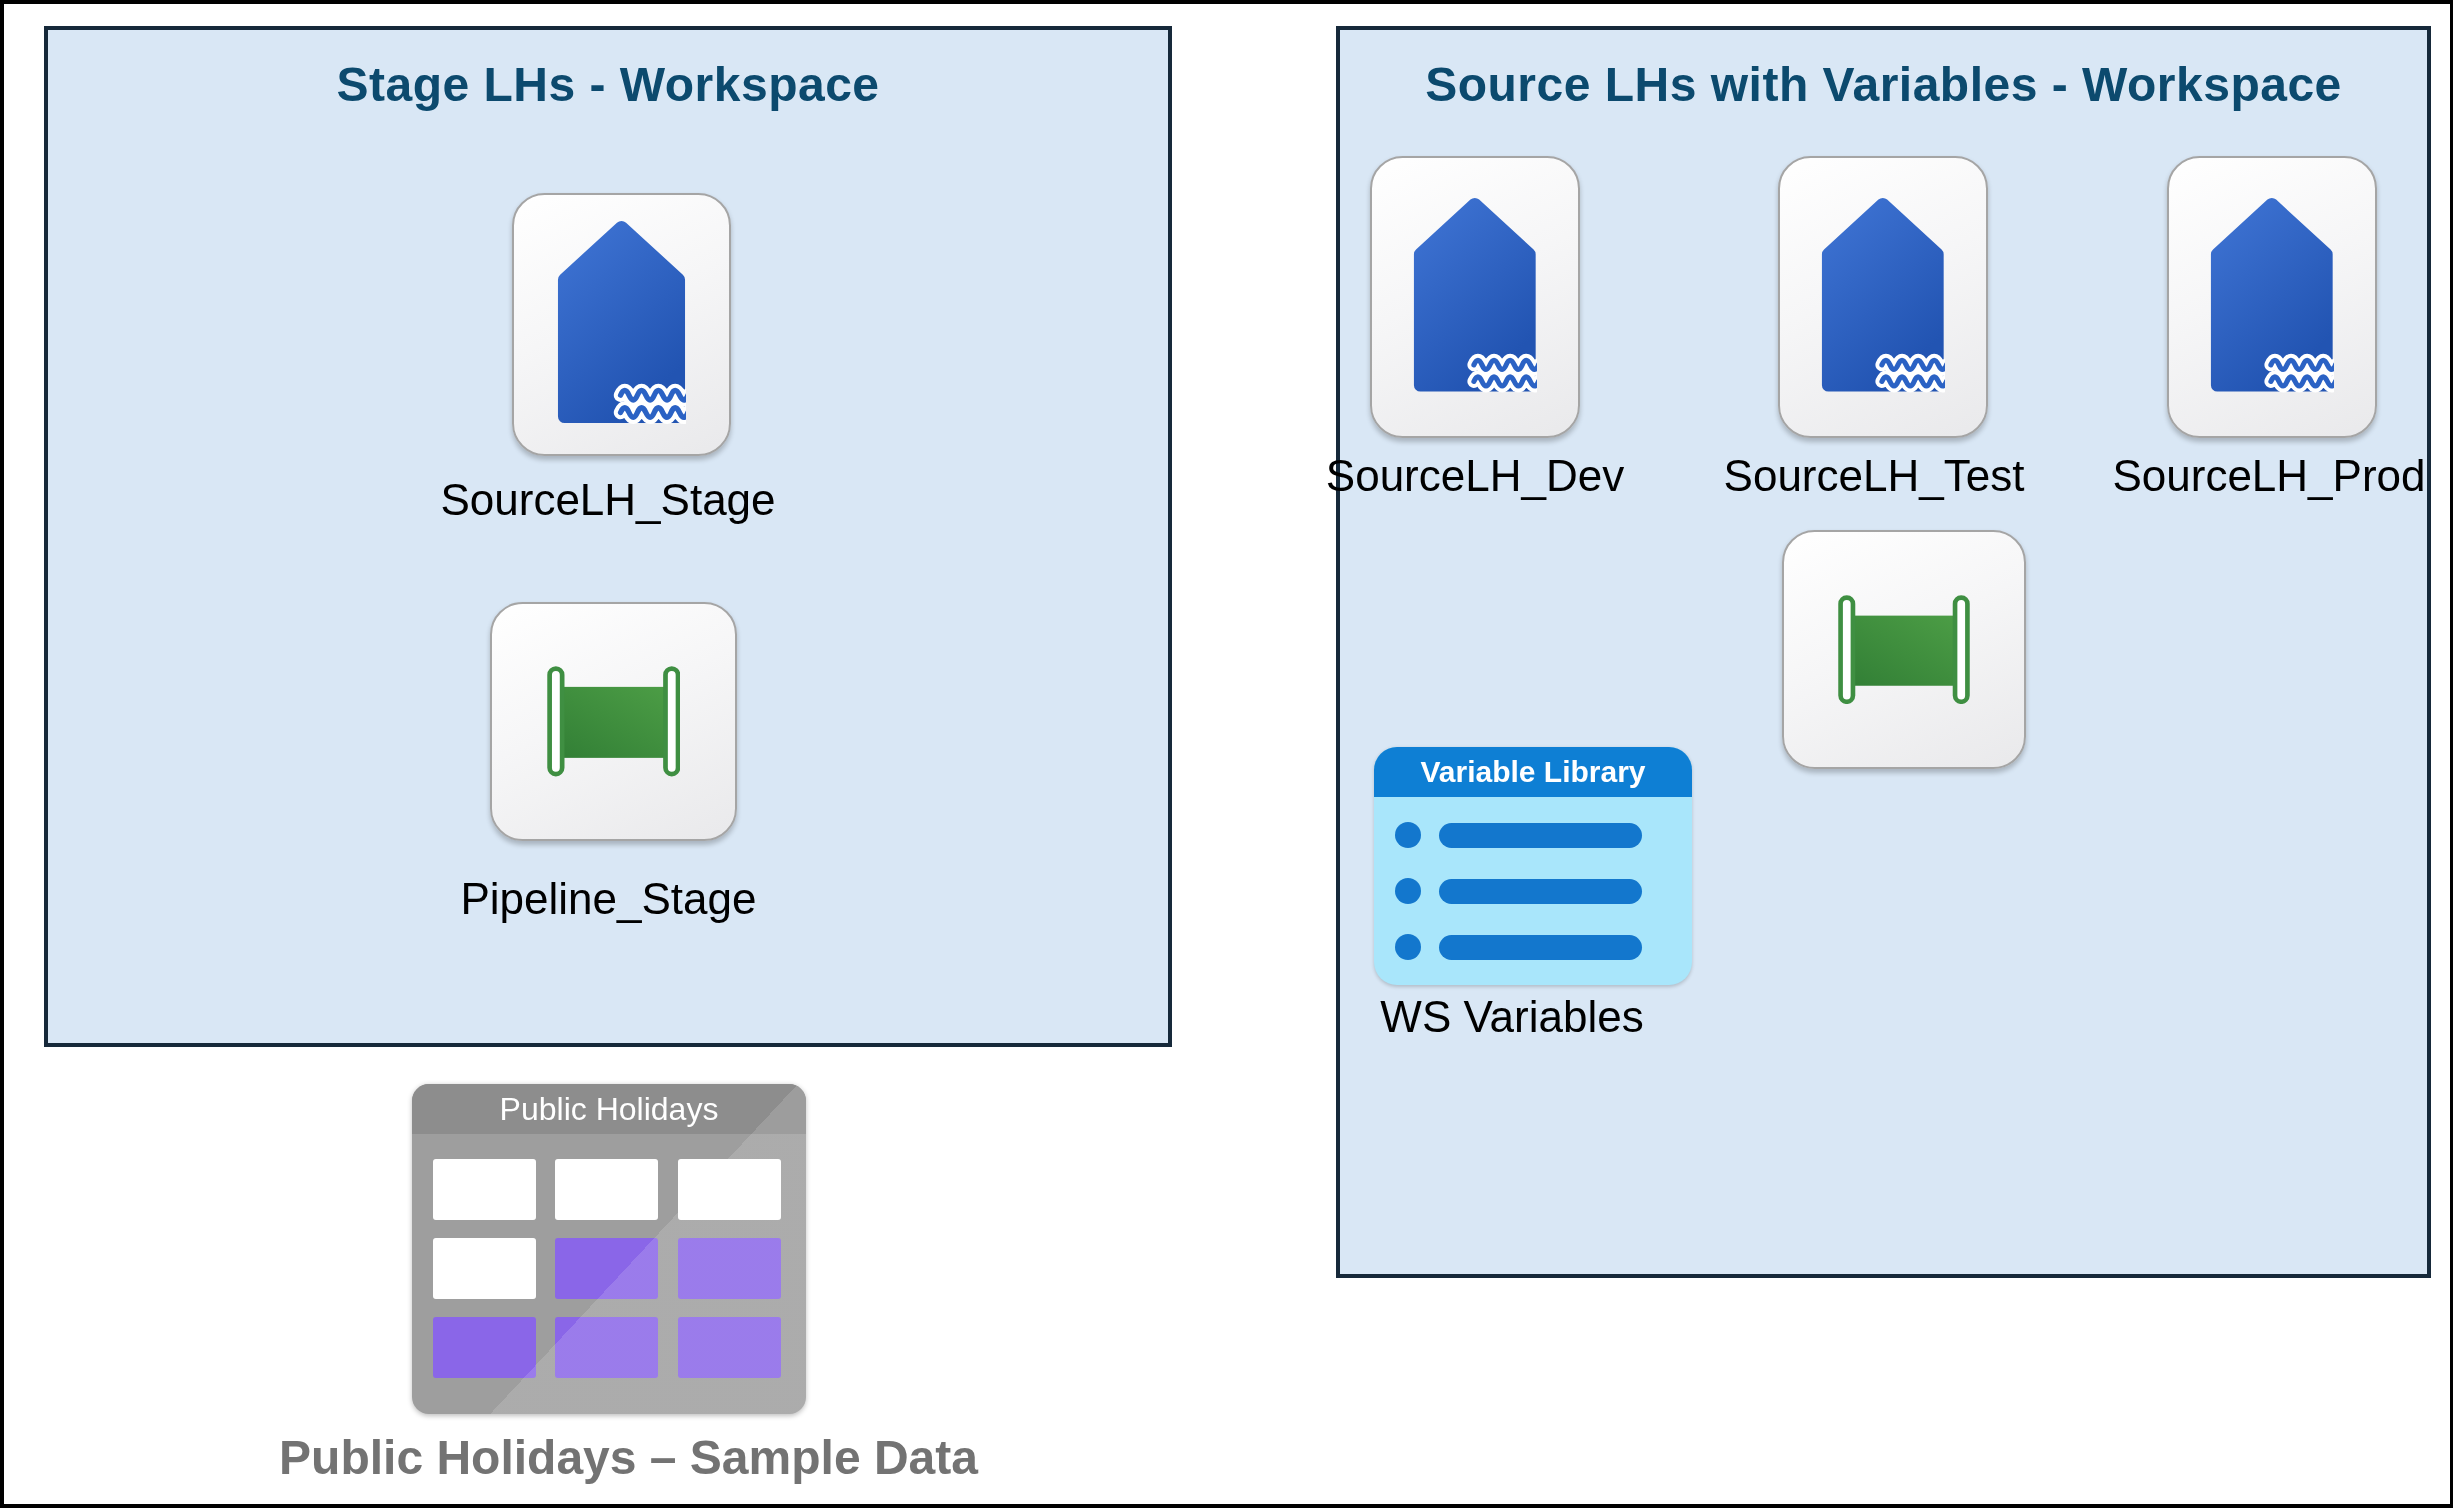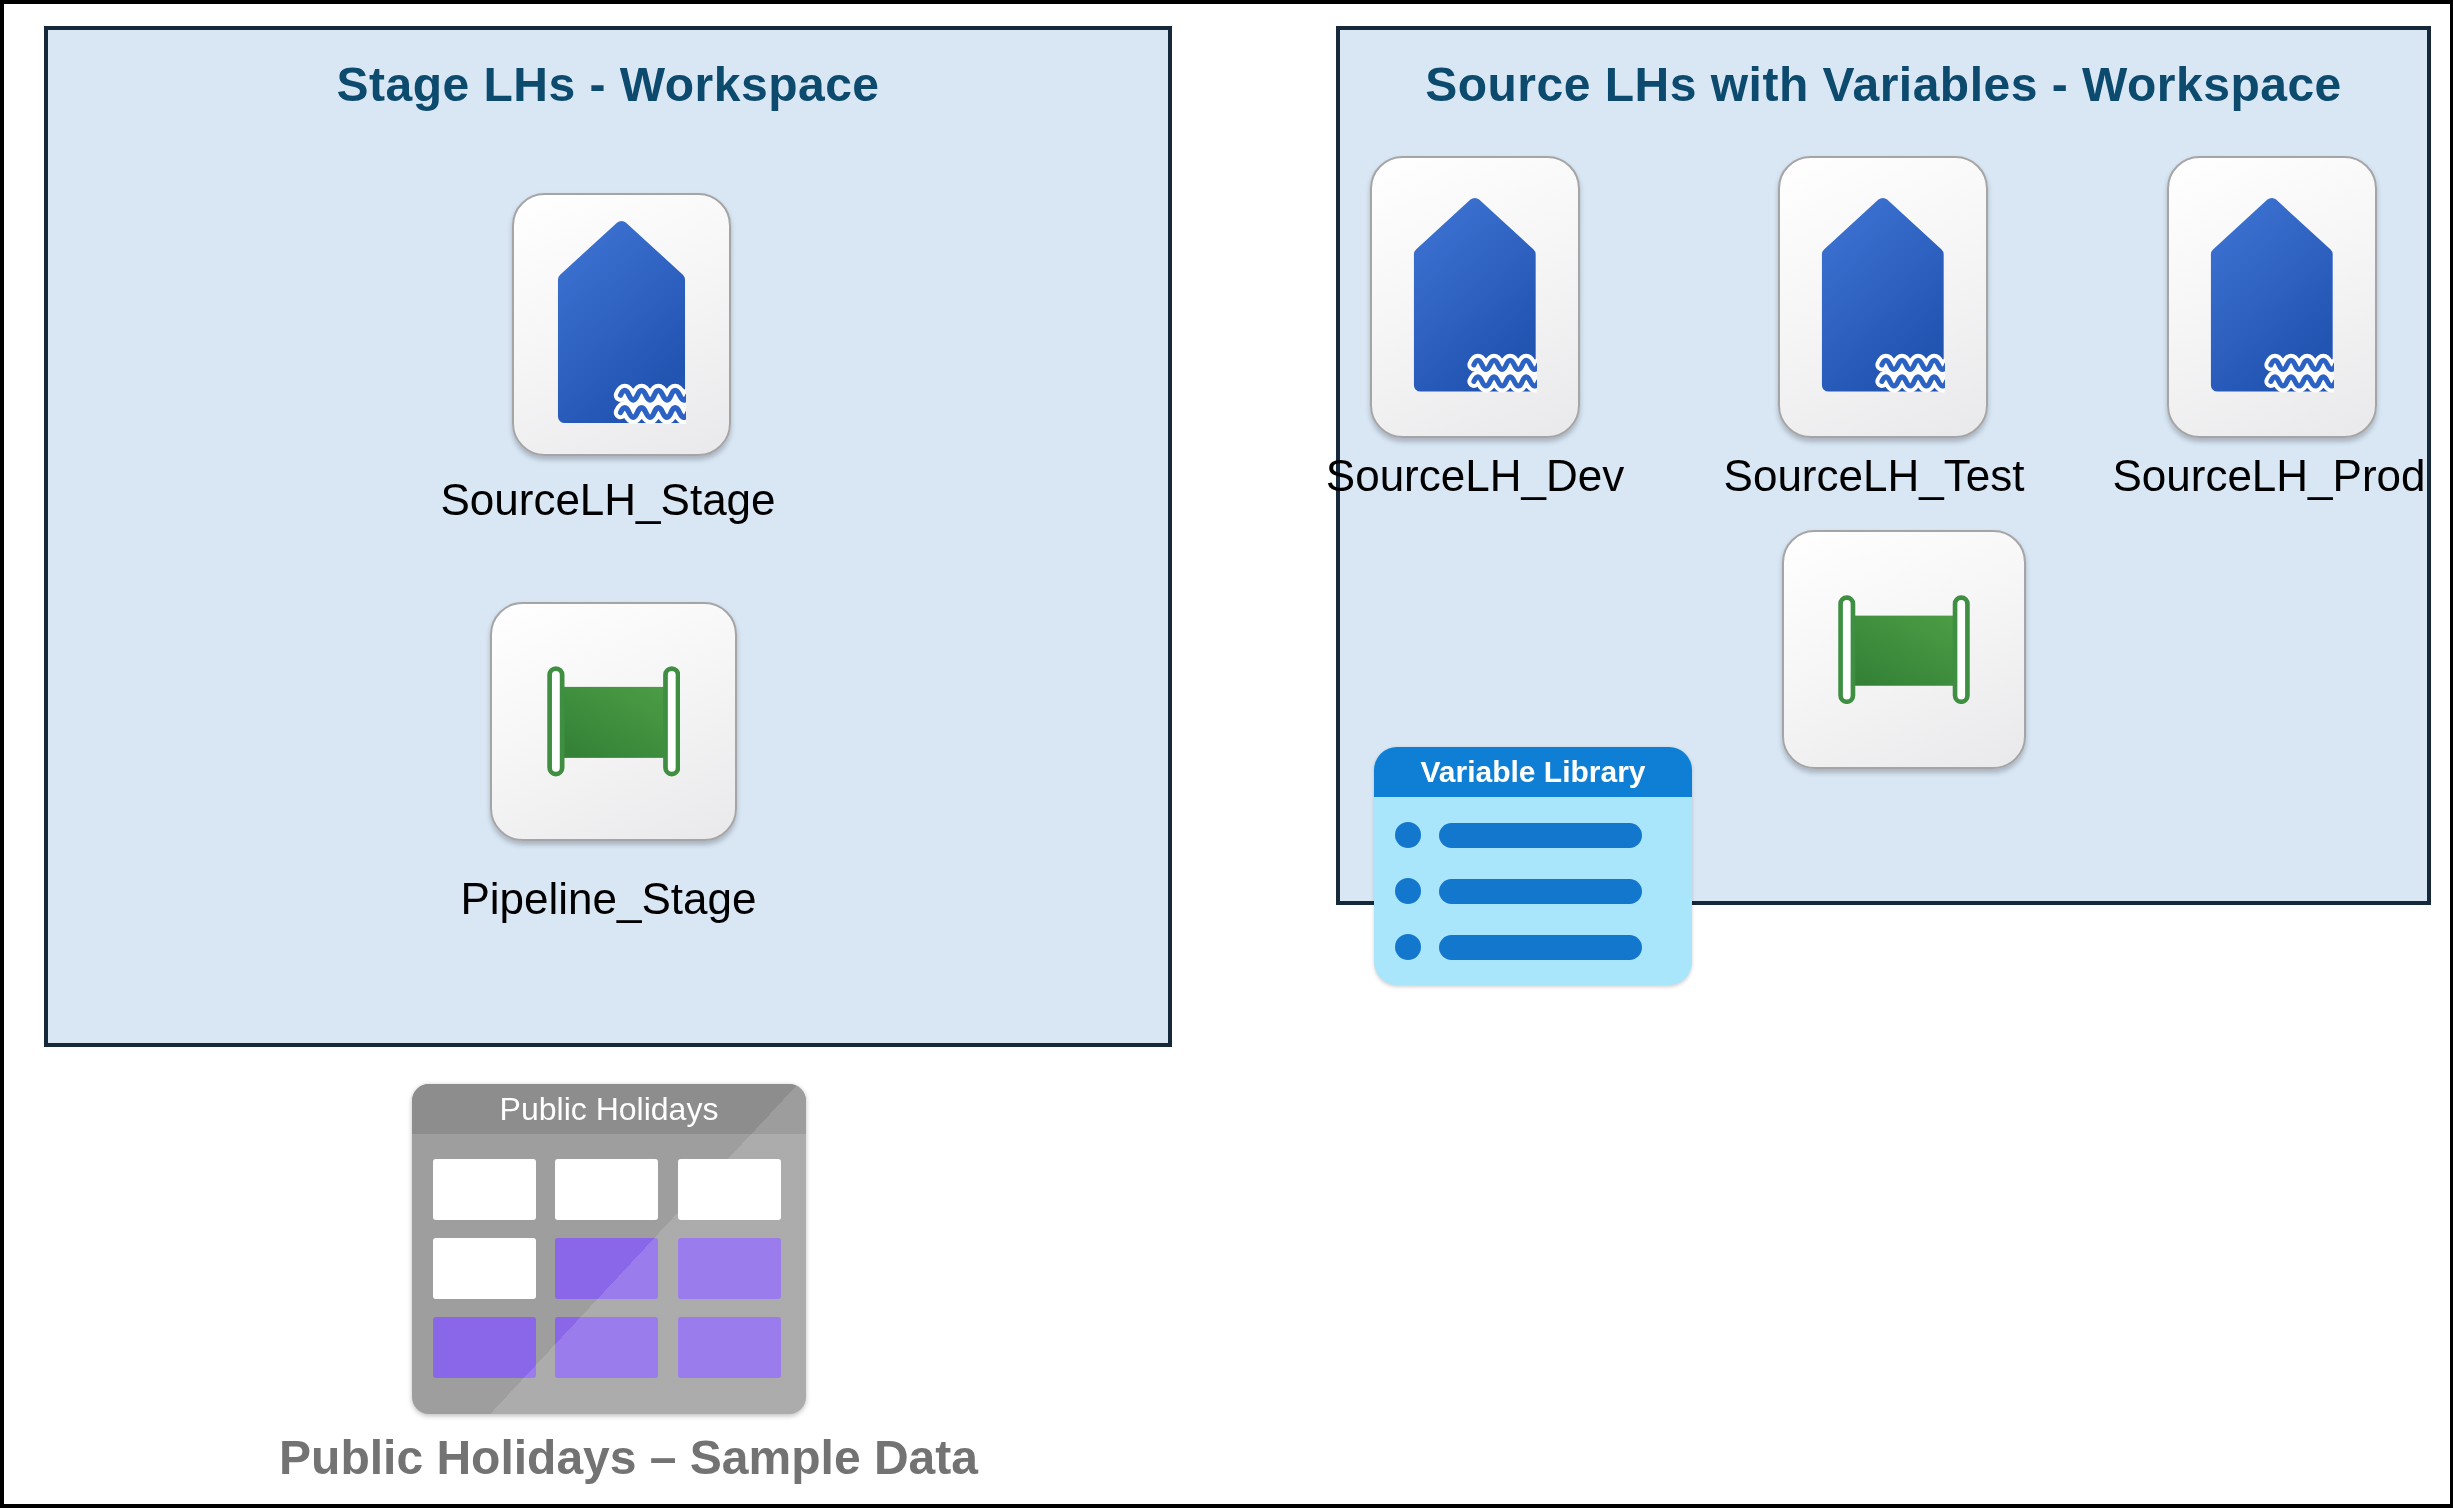--- a/index.html
+++ b/index.html
@@ -12,21 +12,21 @@
     overflow:hidden;
     font-family:"Liberation Sans", sans-serif;
   }
   .ws-box{
     position:absolute;
     box-sizing:border-box;
     background:#d9e7f5;
     border:4.8px solid #16293a;
   }
   #ws-stage{left:40px;top:22px;width:1128px;height:1021px;}
-  #ws-source{left:1332px;top:22px;width:1095px;height:879px;}
+  #ws-source{left:1332px;top:22px;width:1095px;height:1252px;}
   .ws-title{
     position:absolute;left:0;right:0;top:27px;
     text-align:center;
     font-size:48px;font-weight:700;color:#0c4a6e;
     letter-spacing:0.5px;
   }
   .card{
     position:absolute;
     box-sizing:border-box;
     background:linear-gradient(155deg,#ffffff 0%,#f6f6f7 45%,#e9e9eb 100%);
@@ -191,20 +191,21 @@
         <div class="varlib-row">
           <div class="vl-dot"></div>
           <div class="vl-bar"></div>
         </div>
         <div class="varlib-row">
           <div class="vl-dot"></div>
           <div class="vl-bar"></div>
         </div>
       </div>
     </div>
+    <div class="item-label" style="left:-48px;width:440px;top:963px;">WS Variables</div>
   </div>
 
   <div class="ph-icon">
     <div class="ph-header">Public Holidays</div>
     <div>
       <div class="ph-cell" style="left: 21px; top: 75px; background: rgb(255, 255, 255);"></div>
       <div class="ph-cell" style="left: 143px; top: 75px; background: rgb(255, 255, 255);"></div>
       <div class="ph-cell" style="left: 266px; top: 75px; background: rgb(255, 255, 255);"></div>
       <div class="ph-cell" style="left: 21px; top: 154px; background: rgb(255, 255, 255);"></div>
       <div class="ph-cell" style="left: 143px; top: 154px; background: rgb(138, 102, 232);"></div>

